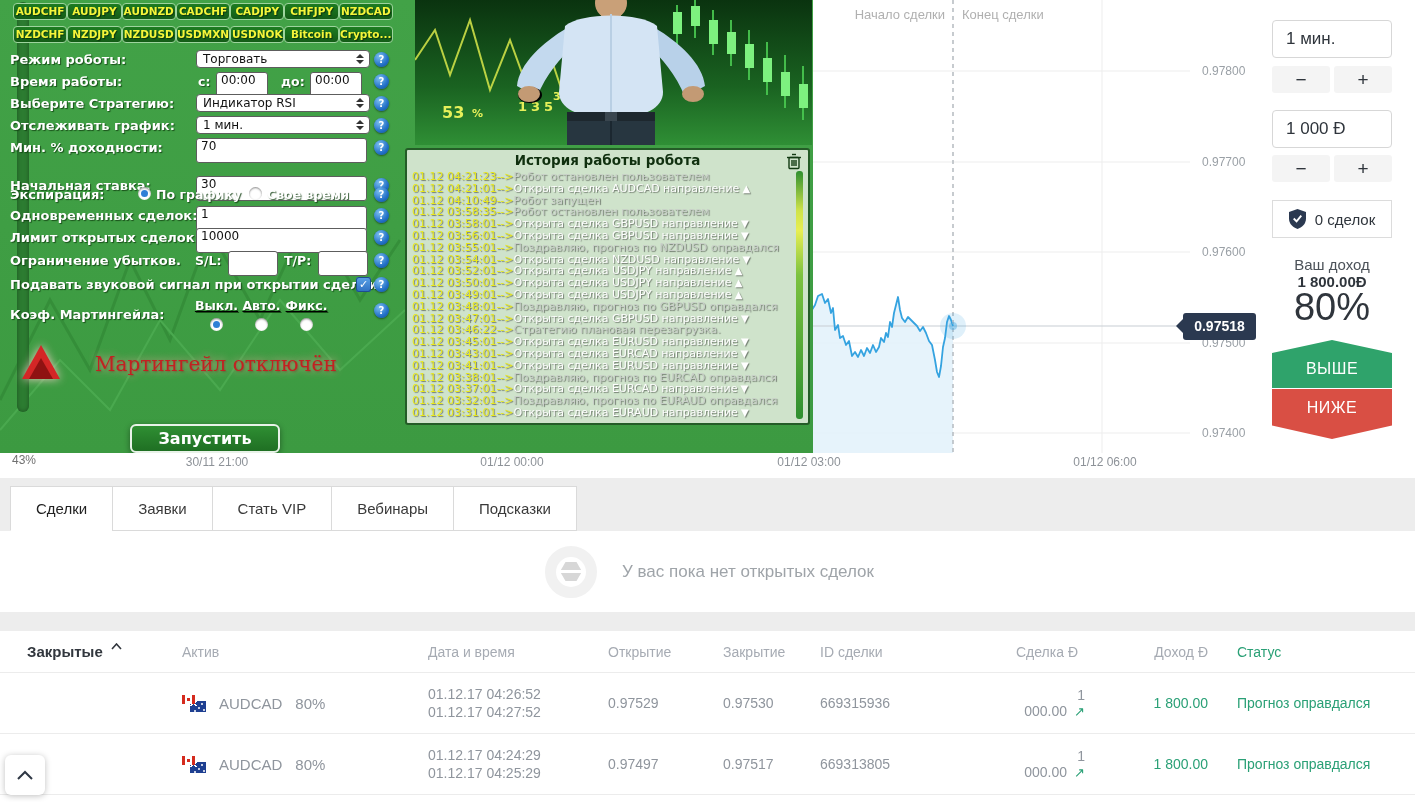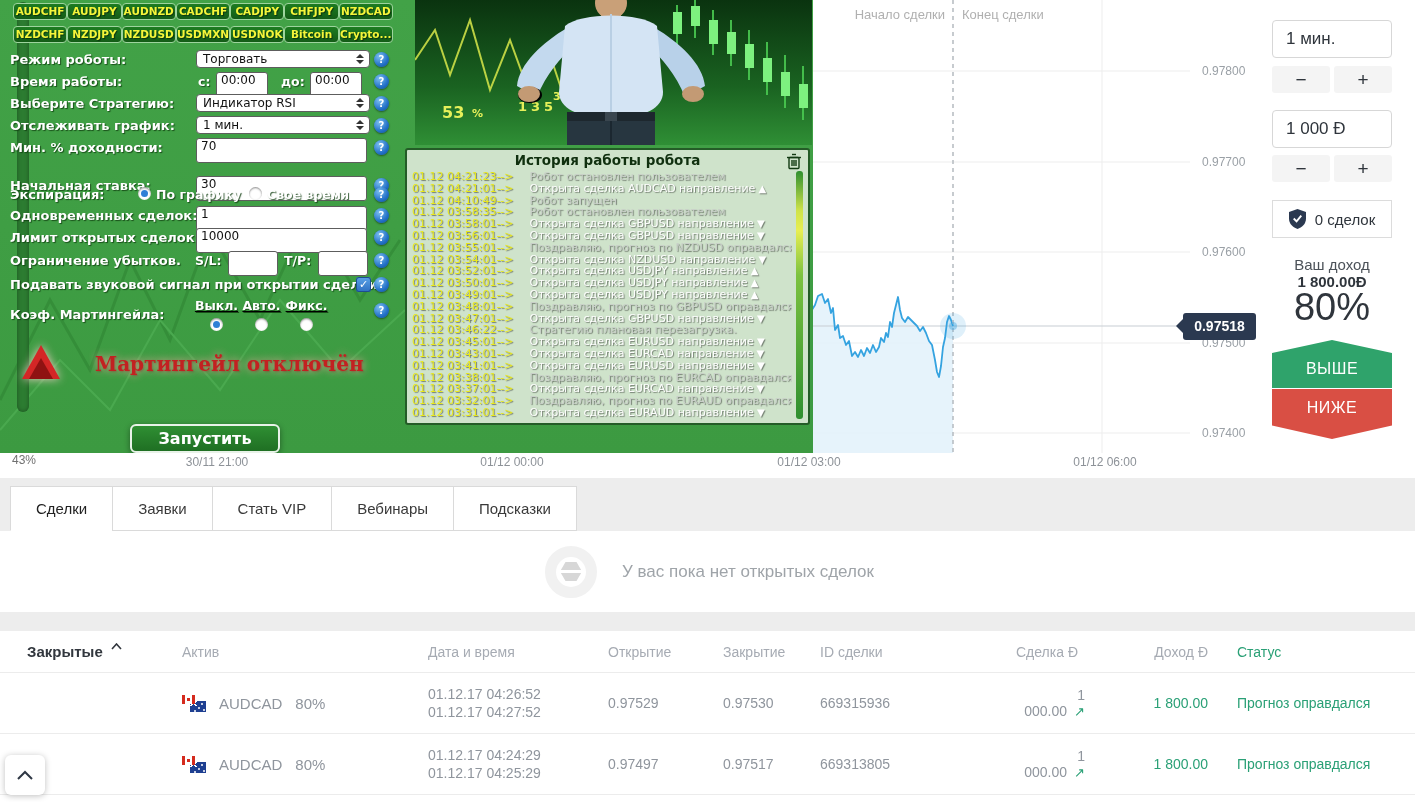--- a/index.html
+++ b/index.html
@@ -72,39 +72,39 @@
   .r7{top:187px} .r8{top:208px} .r9{top:230px} .r10{top:253px} .r11{top:277px}
   .mart { position:absolute; left:194px; top:298px; display:flex; }
   .mcol { width:45px; display:flex; flex-direction:column; align-items:center; gap:5px;text-decoration:underline; }
   .mcol .radio { position:relative; }
   .logo { position:absolute; left:22px; top:345px; width:0; height:0;
           border-left:19px solid transparent; border-right:19px solid transparent;
           border-bottom:34px solid #d42626; filter:drop-shadow(0 0 5px rgba(255,210,210,.9)); }
   .logo::after { content:""; position:absolute; left:-12px; top:13px; border-left:12px solid transparent;
           border-right:12px solid transparent; border-bottom:21px solid #8f1212; }
   .mstatus { position:absolute; left:95px; top:352px; font-family:"DejaVu Serif", serif;
-             font-weight:bold; font-size:20px; color:#c22121;
+             font-weight:normal; font-size:20px; color:#c22121;
              text-shadow:0 0 8px rgba(255,170,170,.95), 1px 1px 2px rgba(110,0,0,.4);text-align:right; }
   .launch { position:absolute; left:130px; top:424px; width:150px; height:29px;
             background:linear-gradient(#2f8f33,#1f6f23); border:2px solid #e8f2e8; border-radius:6px;
             color:#fff; font-family:"DejaVu Sans",sans-serif; font-weight:bold; font-size:16px;
             box-shadow:0 2px 6px rgba(0,0,0,.4); cursor:pointer; }
 
   
   #photo { position:absolute; left:415px; top:0; width:397px; height:145px; overflow:hidden; }
 
   
   #history { position:absolute; left:405px; top:148px; width:405px; height:277px;
              background:#cfe3cb; border:2px solid #245c27; border-radius:3px; }
   .htitle { text-align:center; font-weight:bold; font-size:13.5px; color:#10300f; margin-top:2px; }
   .trash { position:absolute; right:6px; top:3px; width:16px; height:17px; cursor:pointer; }
   #log { position:absolute; left:5px; right:16px; top:21px; bottom:3px; overflow:hidden;
          font-size:11px; line-height:11.8px; white-space:nowrap; }
   .lt { color:#e8e81e; text-shadow:1px 1px 1px rgba(0,0,0,.45); }
-  .lm { color:#fdfdfd; text-shadow:1px 1px 1px rgba(0,0,0,.45);margin-left:16px; }
+  .lm { color:#fdfdfd; text-shadow:1px 1px 1px rgba(0,0,0,.45); }
   .lm.dim { color:#c9cfc9; }
   .dir { color:#fff; font-size:10px; text-shadow:1px 1px 1px rgba(0,0,0,.45); }
   .lsb { position:absolute; right:5px; top:21px; bottom:4px; width:7px; border-radius:3px;
          background:linear-gradient(#2f8f30,#cfe34a 16%,#e8ee52 24%,#7cc23f 42%,#2f8f30); }
 
   
   #trade-panel { position:absolute; left:1272px; top:0; width:120px; height:460px; z-index:4; }
   .tinput { position:absolute; left:0; width:120px; height:38px; background:#fff;
             border:1px solid #d7d7d7; border-radius:4px; font-size:17px; color:#2f353c;
             display:flex; align-items:center; padding-left:13px; cursor:text; }

